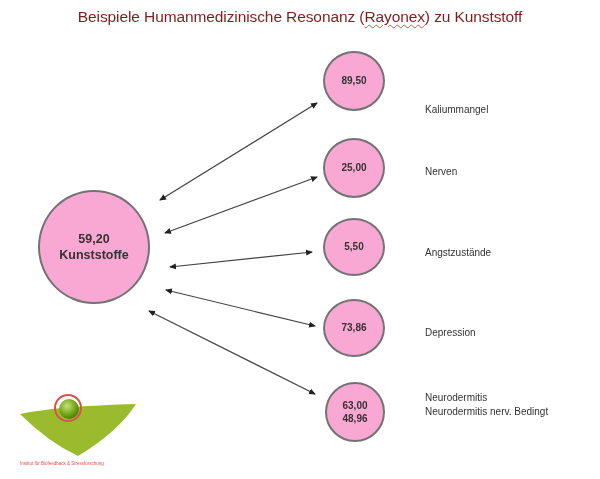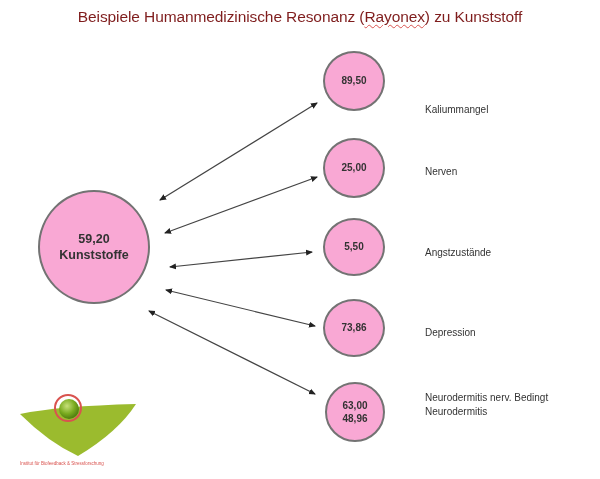--- a/index.html
+++ b/index.html
@@ -60,22 +60,22 @@
 <div class="node" style="left:323px; top:299px; width:62px; height:58px;">
   <span>73,86</span>
 </div>
 <div class="label" style="left:425px; top:326px;">Depression</div>
 
 <div class="node" style="left:325px; top:382px; width:60px; height:60px;">
   <span>63,00</span>
   <span>48,96</span>
 </div>
 <div class="label" style="left:425px; top:391px;">
+  <div>Neurodermitis</div>
   <div>Neurodermitis nerv. Bedingt</div>
-  <div>Neurodermitis</div>
 </div>
 
 <svg class="logo" viewBox="0 0 120 66">
   <defs>
     <radialGradient id="ball" cx="40%" cy="35%" r="65%">
       <stop offset="0%" stop-color="#c7e07a"></stop>
       <stop offset="60%" stop-color="#7aab1f"></stop>
       <stop offset="100%" stop-color="#4f7d10"></stop>
     </radialGradient>
   </defs>

